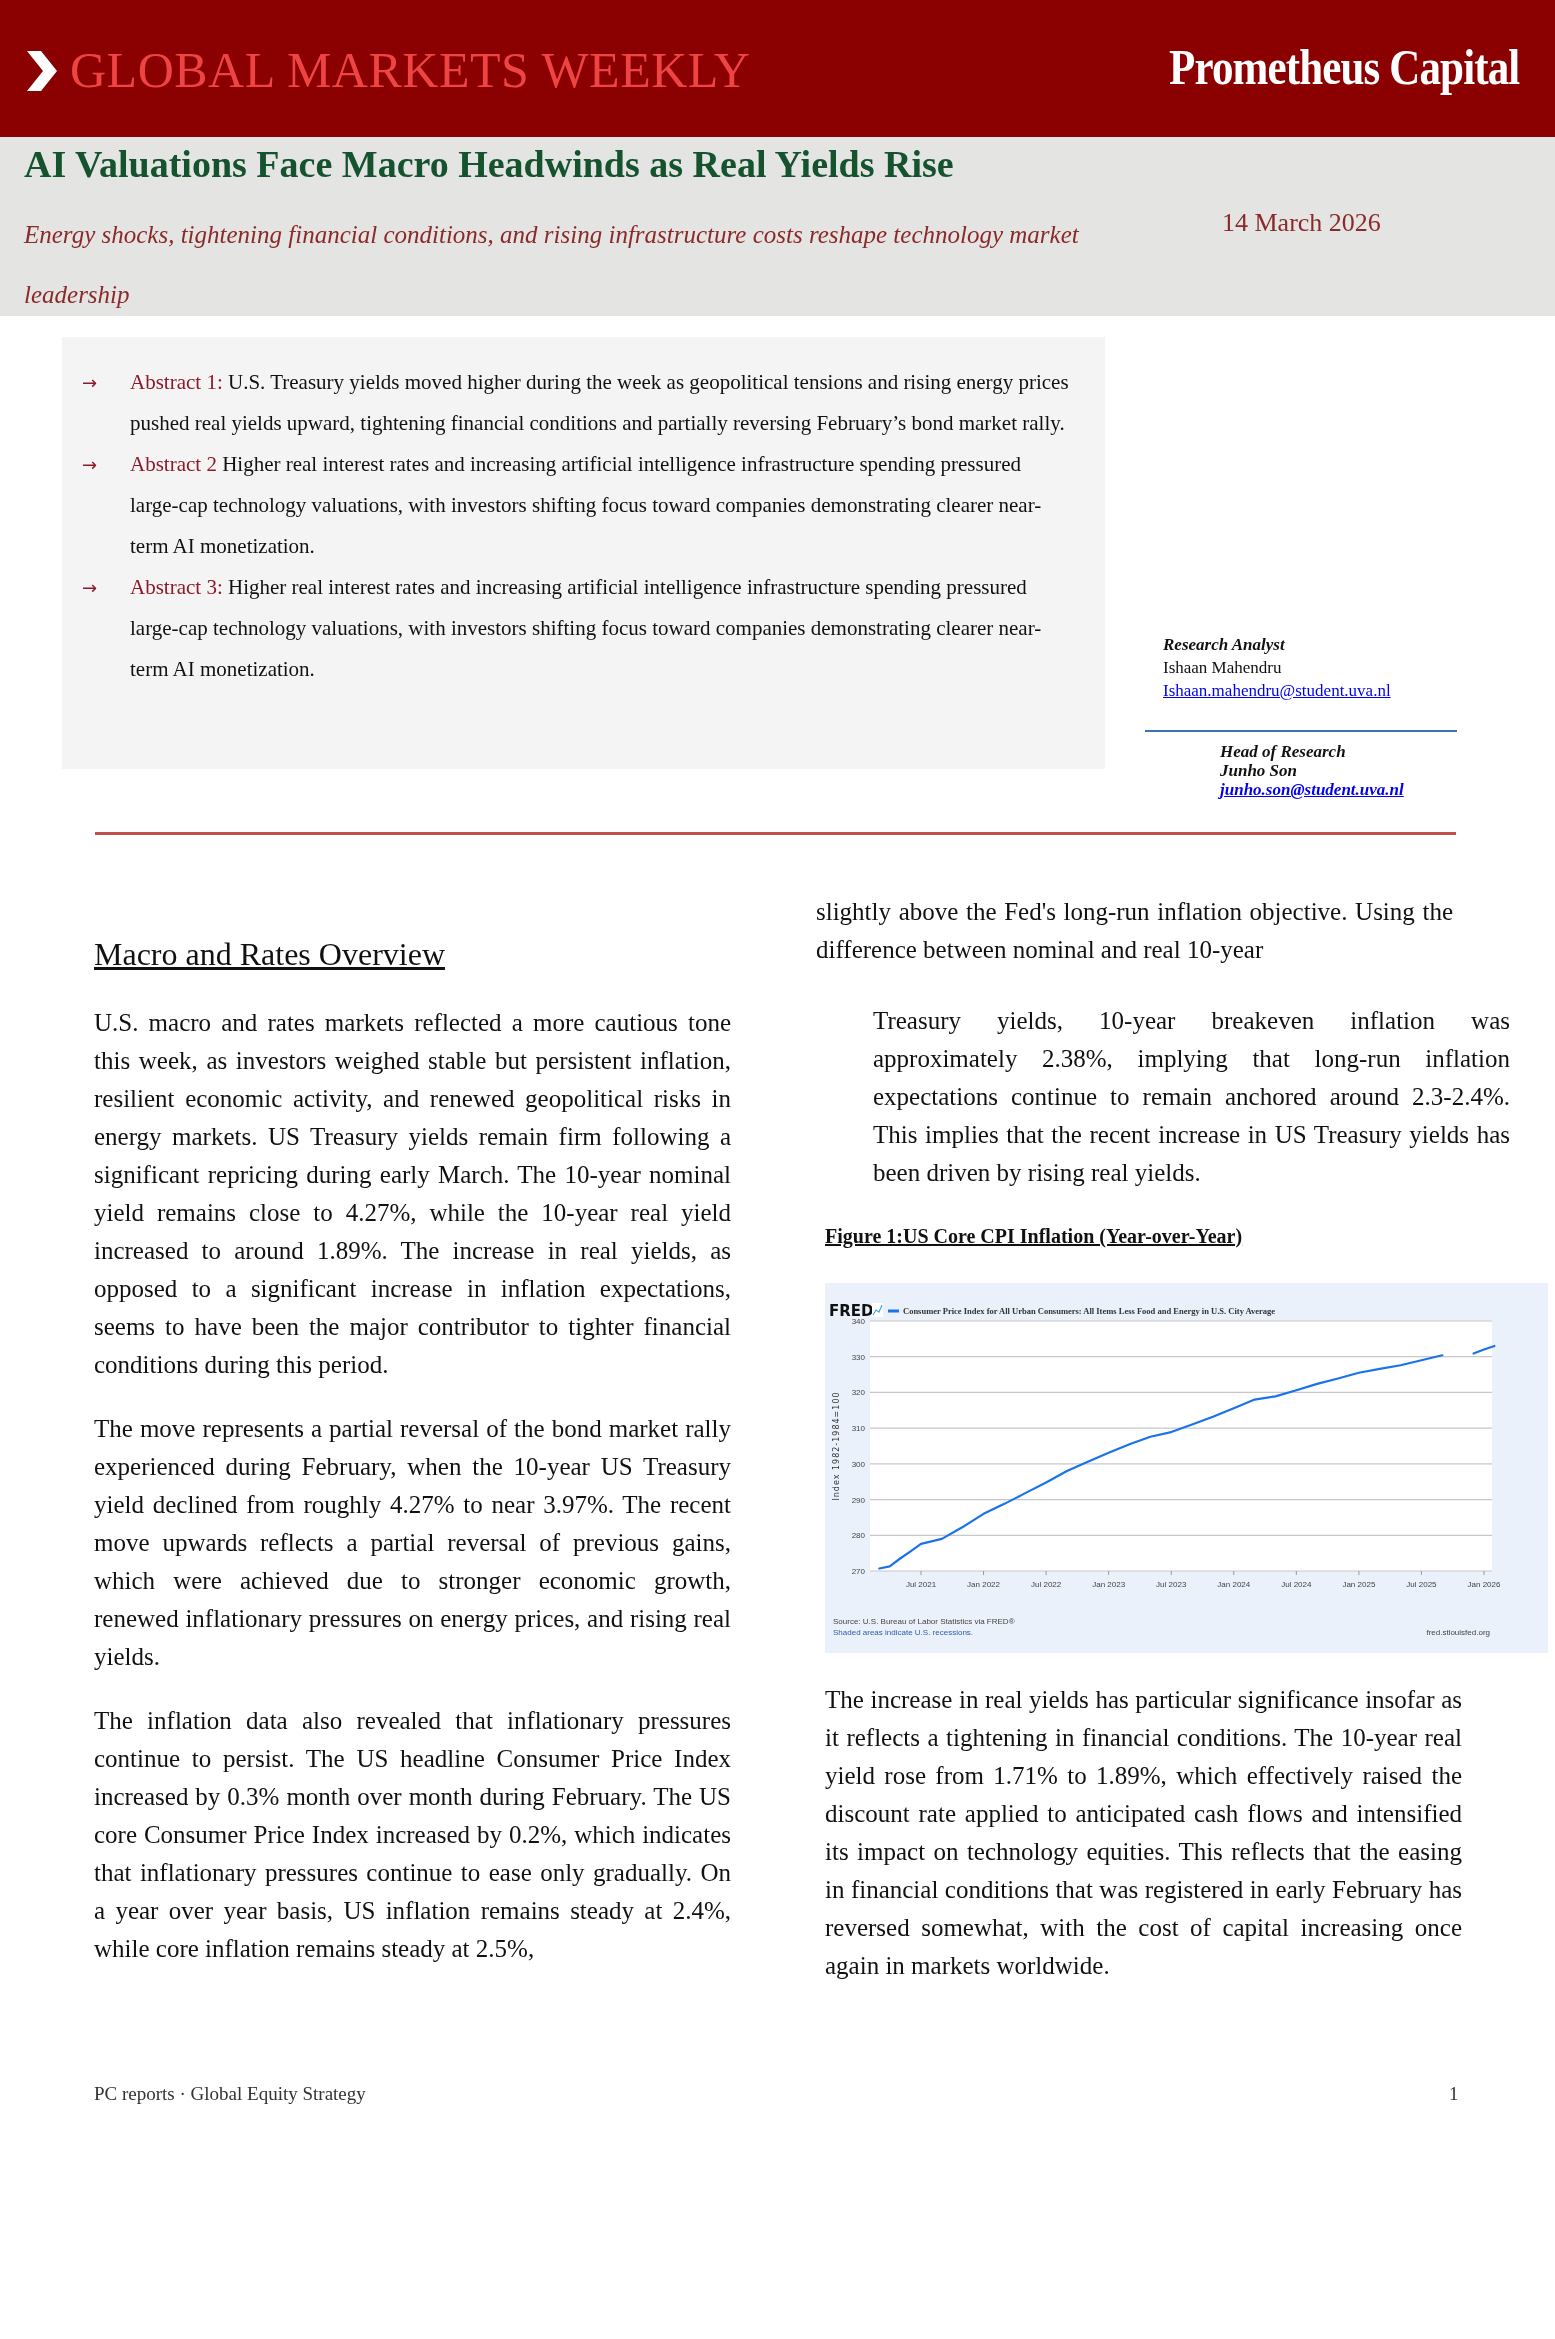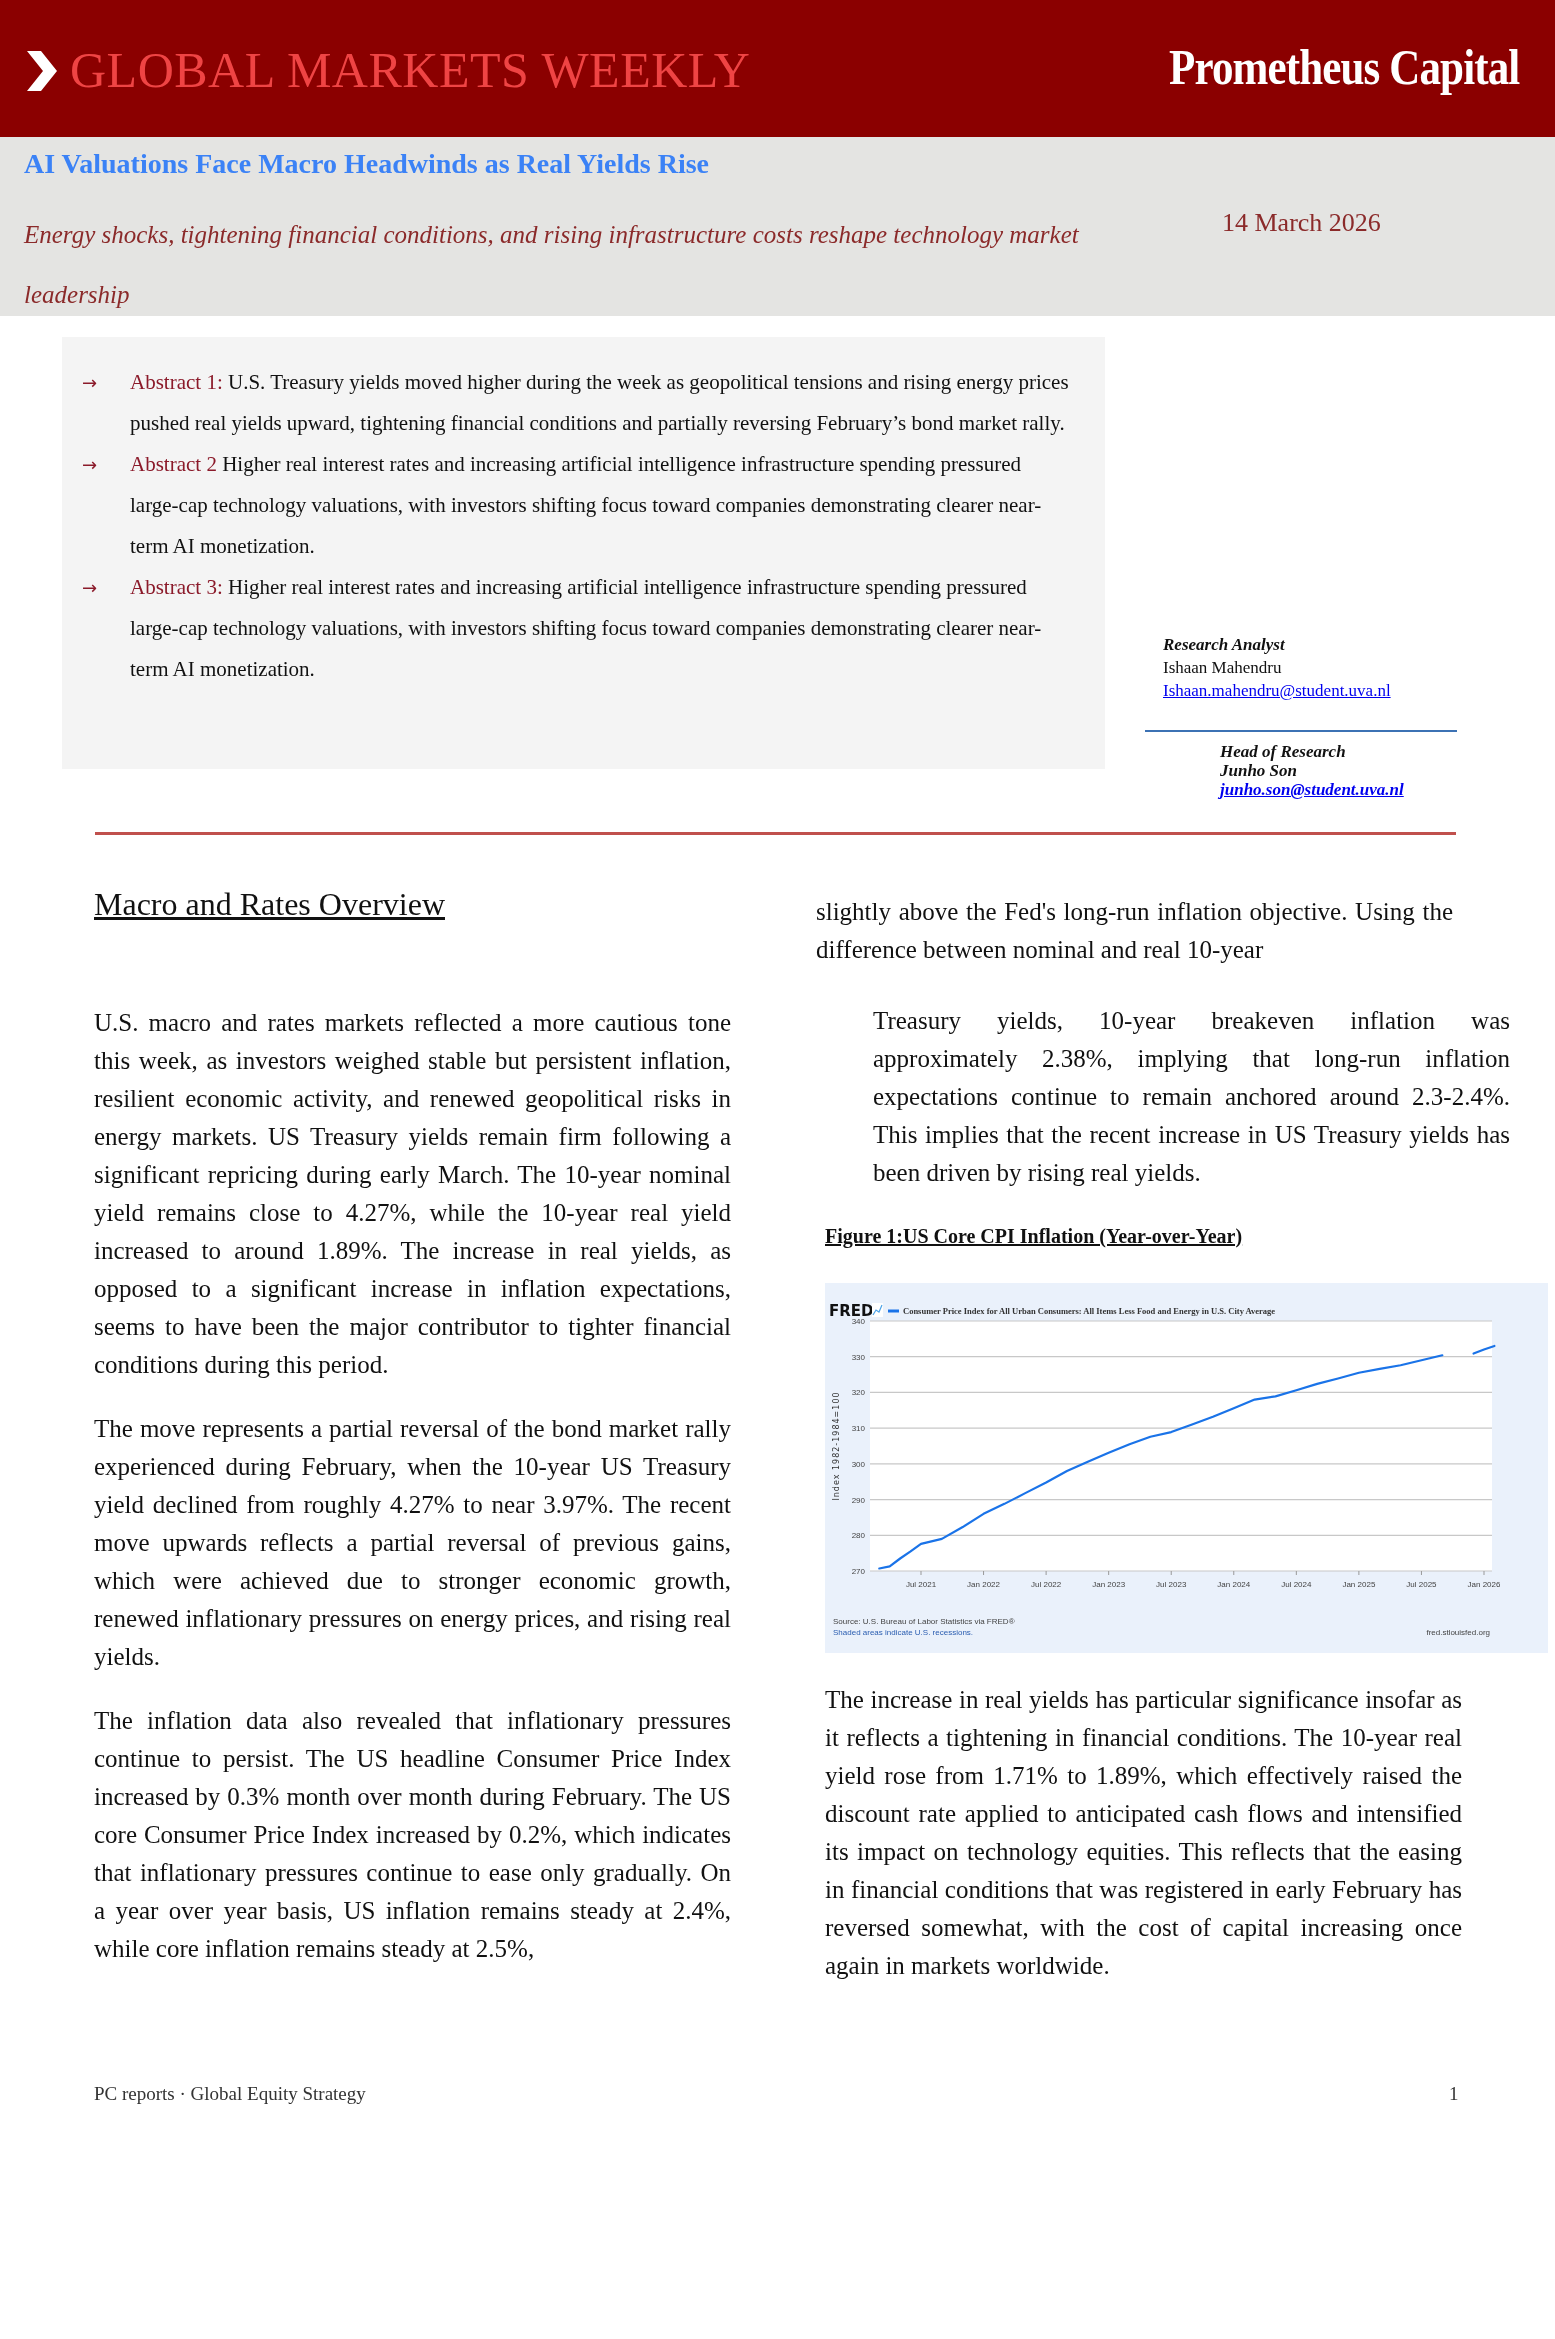--- a/index.html
+++ b/index.html
@@ -7,21 +7,21 @@
          font-family: "Liberation Serif", "DejaVu Serif", serif; color: #111; }
   .abs { position: absolute; }
 
   
   .topband { left: 0; top: 0; width: 1555px; height: 137px; background: #8b0000; }
   .chev { left: 27px; top: 51px; width: 30px; height: 40px; }
   .brand-title { left: 70px; top: 40px; font-size: 50px; color: #ef4444; letter-spacing: 0.5px; line-height: 60px; white-space: nowrap; }
   .brand-firm { right: 36px; top: 35px; font-size: 50px; color: #fff; font-weight: bold; line-height: 64px; letter-spacing: -1px; white-space: nowrap; transform: scaleX(0.86); transform-origin: right center; }
 
   .greyband { left: 0; top: 137px; width: 1555px; height: 179px; background: #e4e4e2; }
-  .headline { left: 24px; top: 142px; font-size: 28px; font-weight: bold; color: #3b82f6; line-height: 44px; white-space: nowrap; }
+  .headline { left: 24px; top: 142px; font-size: 38px; font-weight: bold; color: #14532d; line-height: 44px; white-space: nowrap; }
   .subhead { left: 24px; top: 205px; width: 1140px; font-size: 25px; font-style: italic; color: #8b2a2a; line-height: 60px; }
   .date { left: 1222px; top: 203px; font-size: 26px; color: #8b2a2a; line-height: 40px; white-space: nowrap; }
 
   
   .abstract-box { left: 62px; top: 337px; width: 1043px; height: 432px; background: #f4f4f4; }
   .abstract-list { left: 82px; top: 362px; width: 990px; margin: 0; padding: 0; list-style: none; }
   .abstract-item { position: relative; padding-left: 48px; font-size: 21px; line-height: 41px; color: #111; }
   .abstract-arrow { position: absolute; left: 0; top: 0; color: #8b1a2a; font-family: "DejaVu Sans", sans-serif; font-size: 18px; }
   .abstract-label { color: #8b1a2a; }
 
@@ -31,21 +31,21 @@
   .analyst a { color: #0000ee; text-decoration: underline; }
   .analyst-rule { left: 1145px; top: 730px; width: 312px; height: 2px; background: #3c72b4; }
   .head { left: 1220px; top: 742px; font-size: 17px; line-height: 19px; font-weight: bold; font-style: italic; }
   .head a { color: #0000ee; text-decoration: underline; }
 
   .red-rule { left: 95px; top: 832px; width: 1361px; height: 3px; background: #c0504d; }
 
   
   .col { font-size: 25px; line-height: 38px; text-align: justify; }
   .col p { margin: 0; }
-  .section-heading { left: 94px; top: 884px; font-size: 32px; line-height: 40px; text-decoration: underline; white-space: nowrap; text-align: center; }
+  .section-heading { left: 94px; top: 934px; font-size: 32px; line-height: 40px; text-decoration: underline; white-space: nowrap; text-align: center; }
   .col-left { left: 94px; top: 1004px; width: 637px; }
   .col-left p + p { margin-top: 26px; }
   .col-right-top { left: 816px; top: 893px; width: 637px; }
   .col-right-mid { left: 825px; top: 1002px; width: 637px; margin-left: 48px; }
   .figure-caption { left: 825px; top: 1223px; font-size: 20px; line-height: 26px; text-decoration: underline; white-space: nowrap; font-weight: bold; }
   .col-right-bot { left: 825px; top: 1681px; width: 637px; }
 
   
   .chart { left: 825px; top: 1283px; width: 723px; height: 370px; background: #eaf1fb; }
   .chart svg { display: block; }

